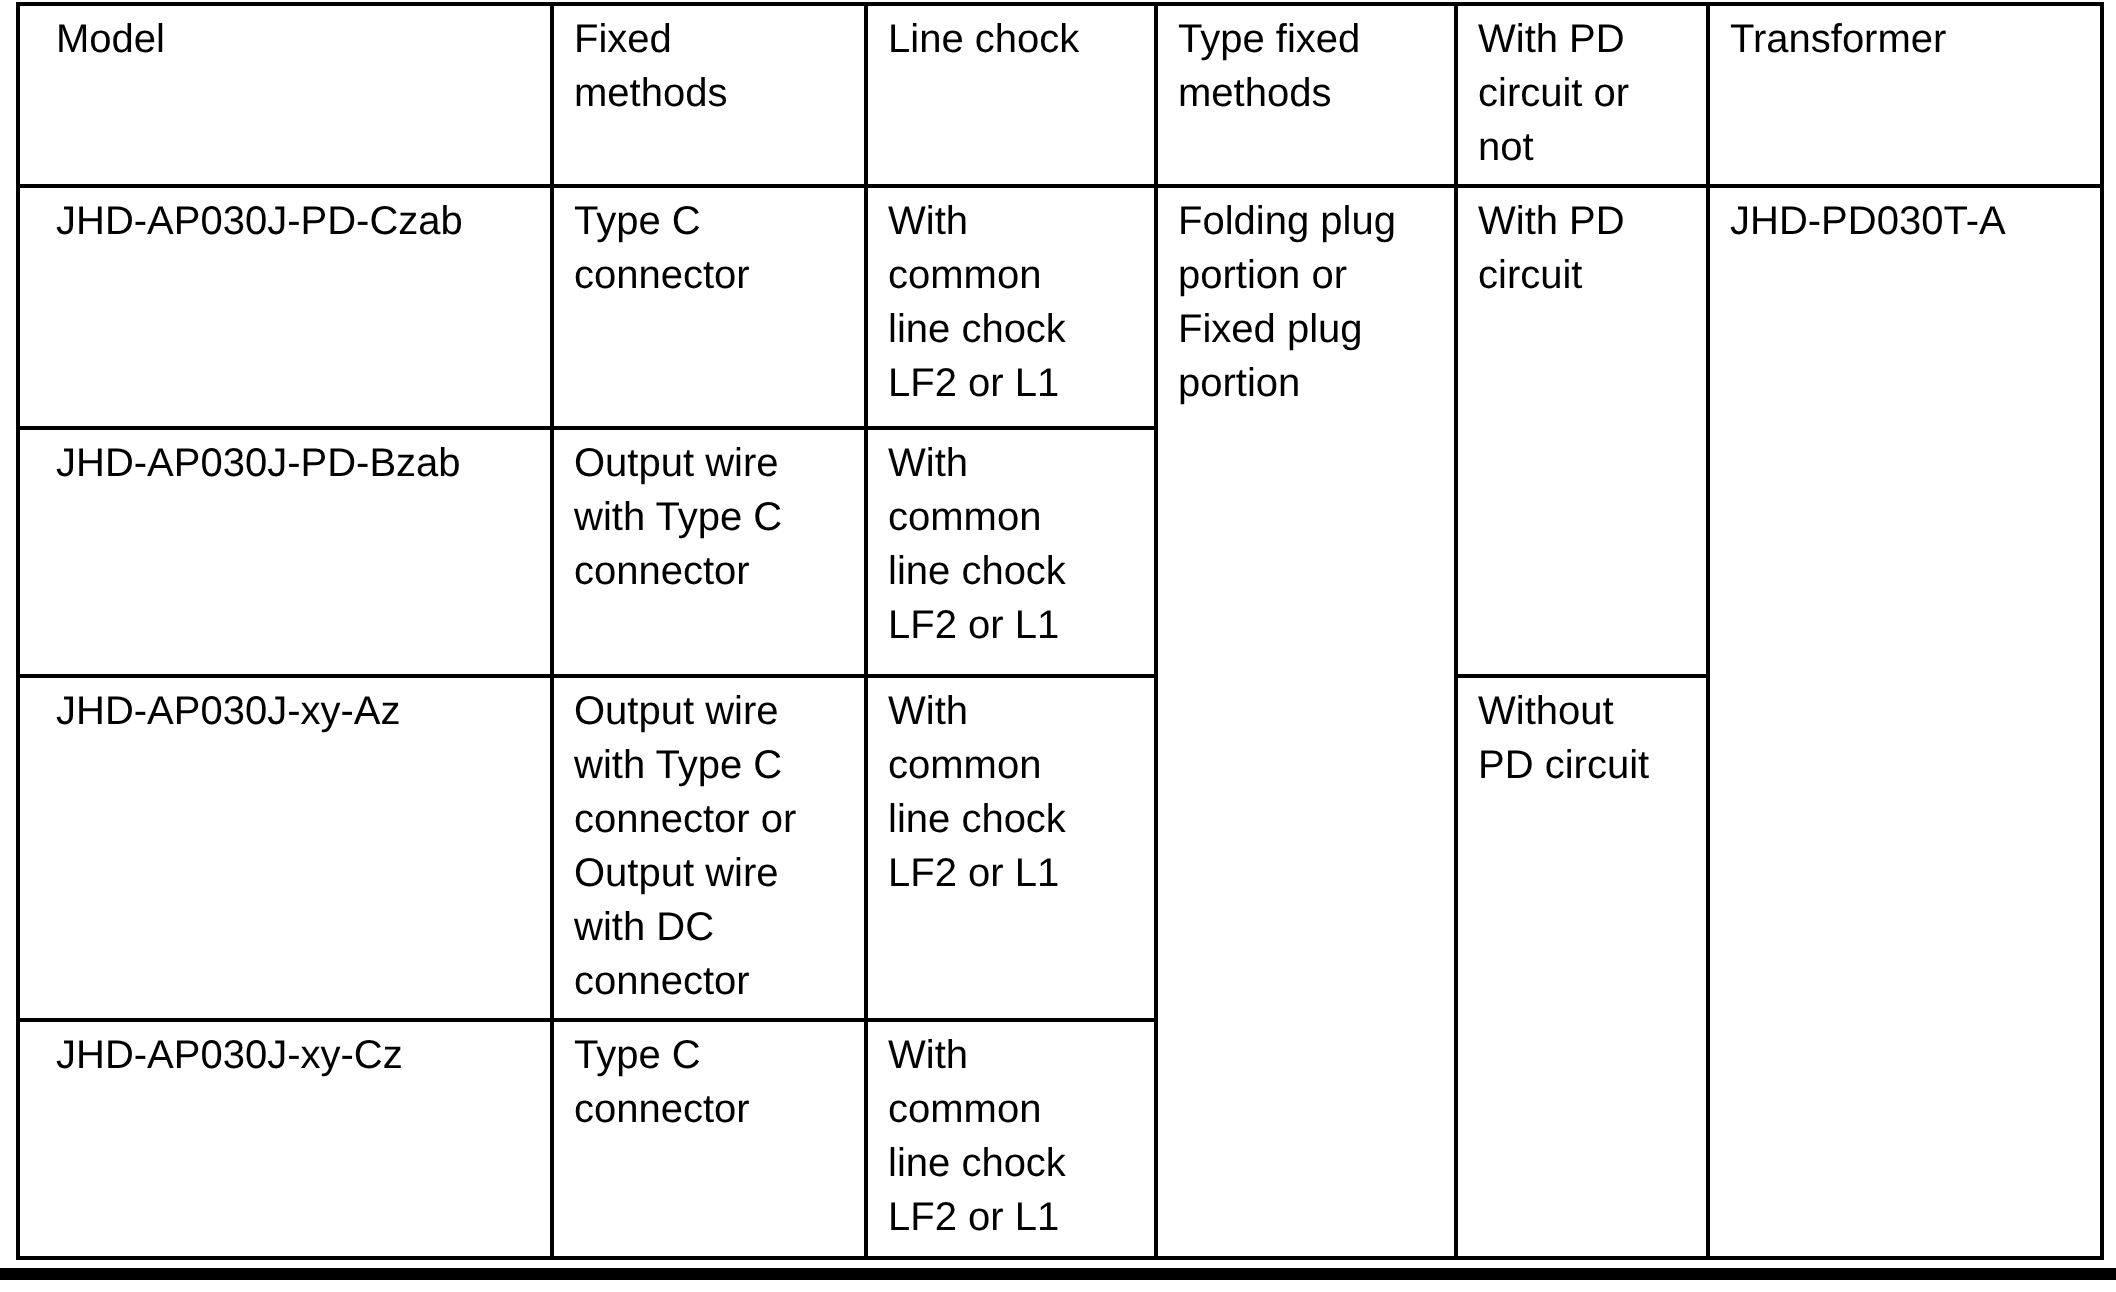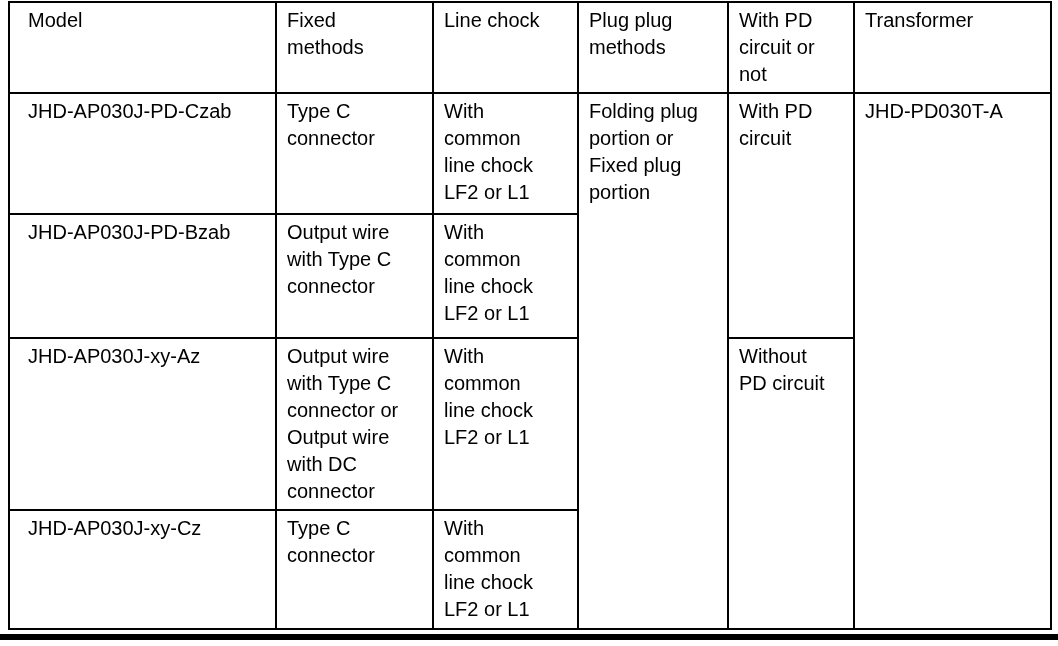--- a/index.html
+++ b/index.html
@@ -57,21 +57,21 @@
       <col style="width:150px">
       <col style="width:126px">
       <col style="width:197px">
     </colgroup>
     <tbody>
       <tr style="height:91px">
         <td class="first-col">Model</td>
         <td>Fixed
 methods</td>
         <td>Line chock</td>
-        <td>Plug plug
+        <td>Type fixed
 methods</td>
         <td>With PD
 circuit or
 not</td>
         <td>Transformer</td>
       </tr>
       <tr style="height:121px">
         <td class="first-col">JHD-AP030J-PD-Czab</td>
         <td>Type C
 connector</td>

